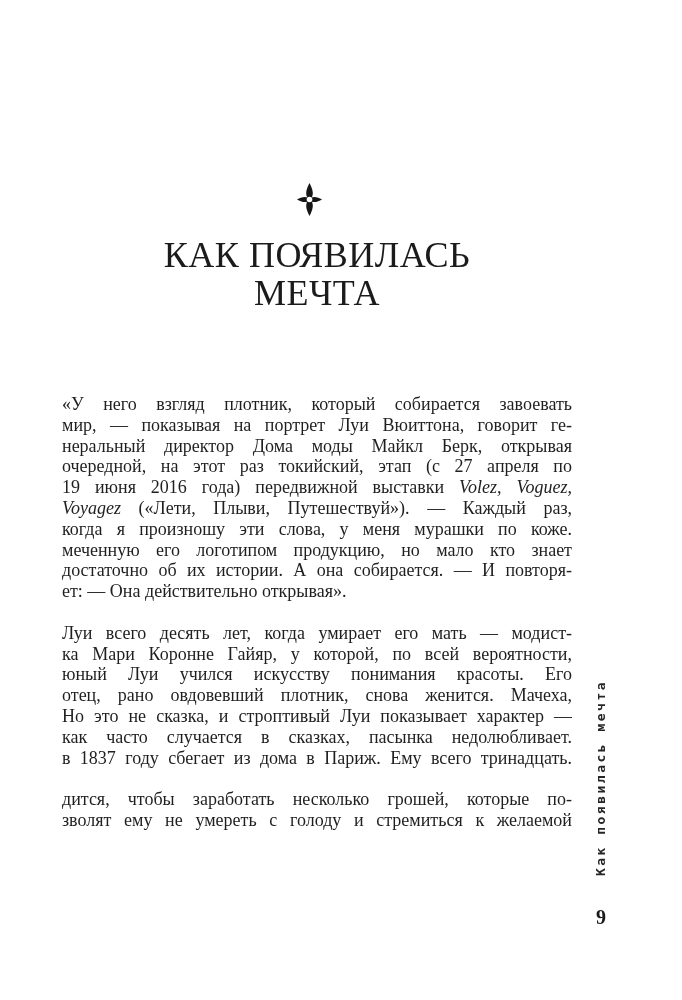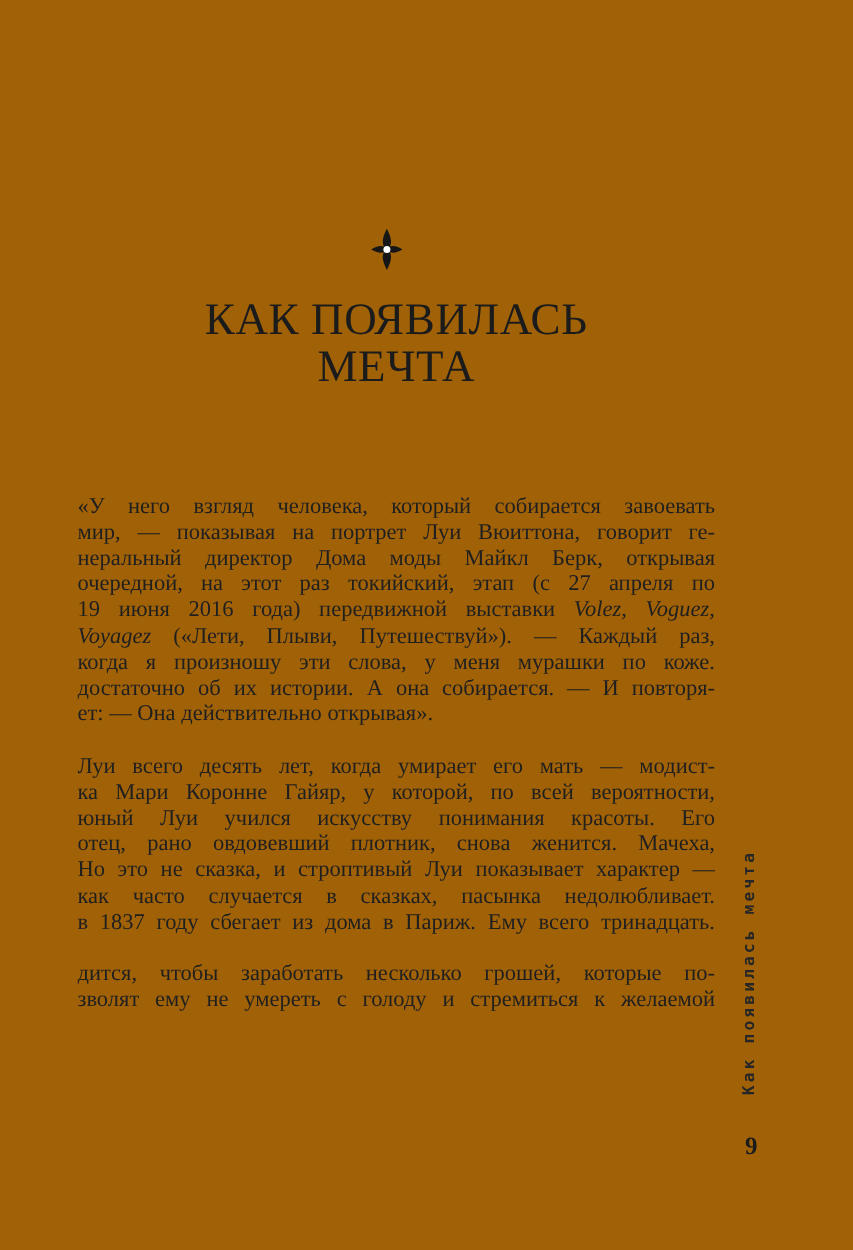--- a/index.html
+++ b/index.html
@@ -1,20 +1,20 @@
 <!DOCTYPE html>
 <html><head>
 <meta charset="utf-8">
 <style>
   html, body { margin: 0; padding: 0; background: #e8e8e8; }
   .page {
     position: relative;
     width: 682px;
     height: 1000px;
-    background: #a16207;
+    background: #ffffff;
     font-family: "Liberation Serif", serif;
     color: #1e1e1e;
     overflow: hidden;
     margin: 0 auto;
   }
 
   
   .ornament {
     position: absolute;
     left: 296px;
@@ -103,27 +103,28 @@
     </svg>
   </div>
 
   <div class="chapter-title">
     <div>КАК ПОЯВИЛАСЬ</div>
     <div>МЕЧТА</div>
   </div>
 
   <div class="body-text" id="body-text">
       <div class="para">
-        <div class="line">«У него взгляд человека, который собирается завоевать</div>
+        <div class="line">«У него взгляд плотник, который собирается завоевать</div>
         <div class="line">мир, — показывая на портрет Луи Вюиттона, говорит ге-</div>
         <div class="line">неральный директор Дома моды Майкл Берк, открывая</div>
         <div class="line">очередной, на этот раз токийский, этап (с 27 апреля по</div>
         <div class="line">19 июня 2016 года) передвижной выставки <em>Volez, Voguez,</em></div>
         <div class="line"><em>Voyagez</em> («Лети, Плыви, Путешествуй»). — Каждый раз,</div>
         <div class="line">когда я произношу эти слова, у меня мурашки по коже.</div>
+        <div class="line">меченную его логотипом продукцию, но мало кто знает</div>
         <div class="line">достаточно об их истории. А она собирается. — И повторя-</div>
         <div class="line left-last">ет: — Она действительно открывая».</div>
       </div>
       <div class="para">
         <div class="line">Луи всего десять лет, когда умирает его мать — модист-</div>
         <div class="line">ка Мари Коронне Гайяр, у которой, по всей вероятности,</div>
         <div class="line">юный Луи учился искусству понимания красоты. Его</div>
         <div class="line">отец, рано овдовевший плотник, снова женится. Мачеха,</div>
         <div class="line">Но это не сказка, и строптивый Луи показывает характер —</div>
         <div class="line">как часто случается в сказках, пасынка недолюбливает.</div>

